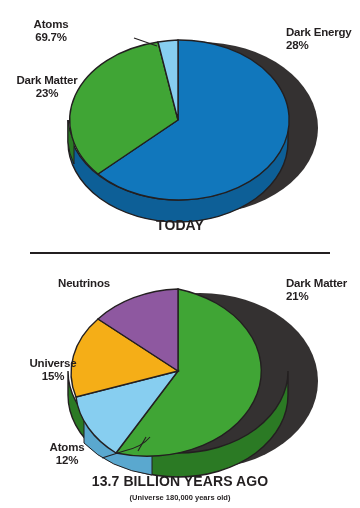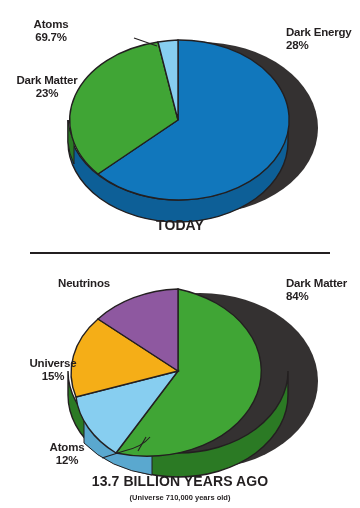--- a/index.html
+++ b/index.html
@@ -121,20 +121,20 @@
       <span class="pct">15%</span>
     </div>
 
     <div class="lbl left" style="left:34px;top:184px;width:66px;">
       <span class="name">Atoms</span>
       <span class="pct">12%</span>
     </div>
 
     <div class="lbl right" style="left:286px;top:20px;width:72px;">
       <span class="name">Dark Matter</span>
-      <span class="pct">84%</span>
+      <span class="pct">21%</span>
     </div>
 
     <div class="caption cap-main" style="top:216px;">13.7 BILLION YEARS AGO</div>
-    <div class="caption cap-sub" style="top:236px;">(Universe 710,000 years old)</div>
+    <div class="caption cap-sub" style="top:236px;">(Universe 180,000 years old)</div>
   </div>
 
 </div>
 
 </body></html>

